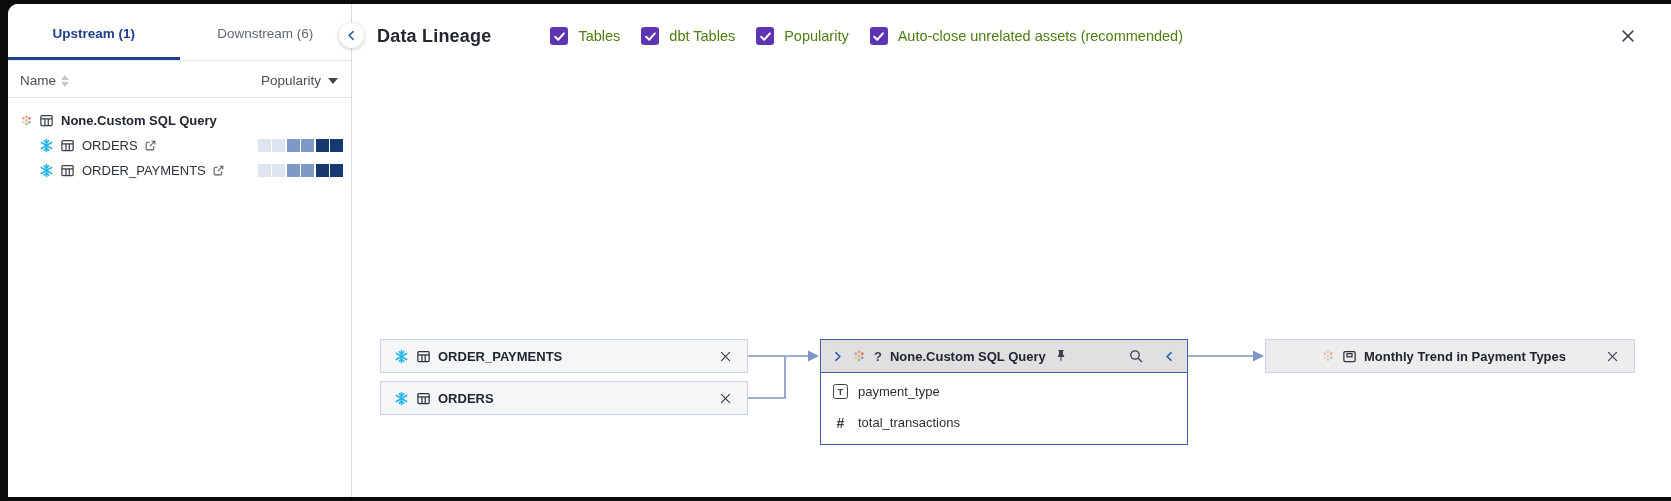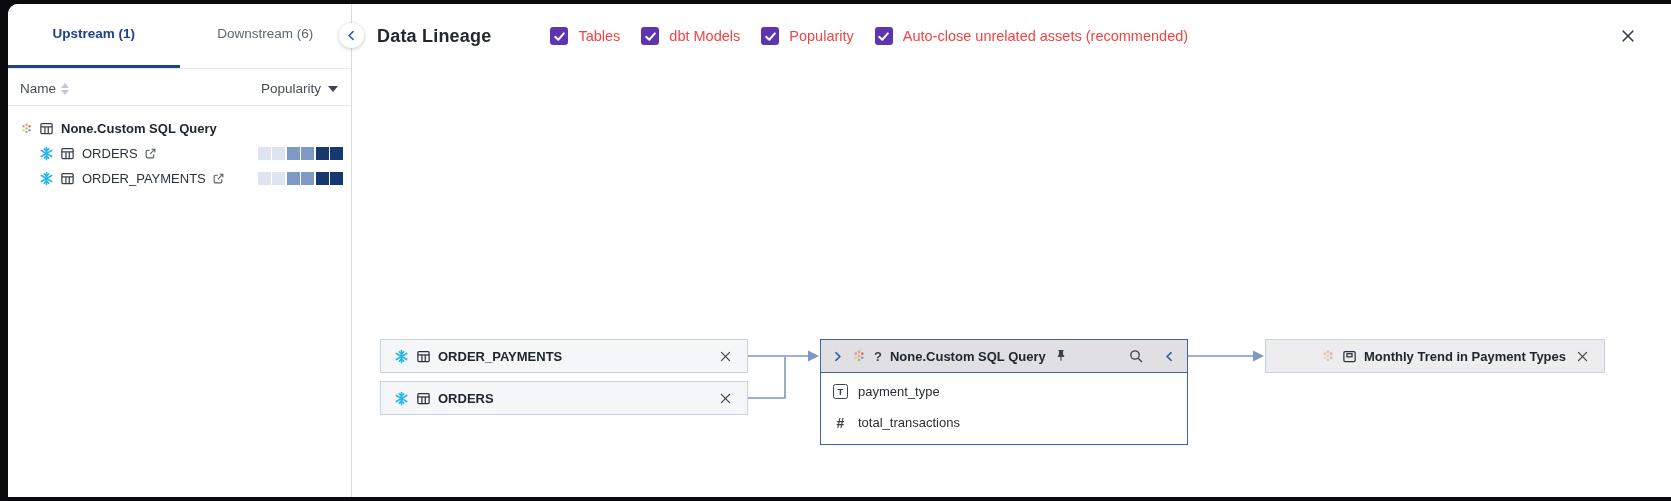--- a/index.html
+++ b/index.html
@@ -5,21 +5,21 @@
   html,body{margin:0;padding:0;width:1671px;height:501px;overflow:hidden;background:#0b0b0e;
     font-family:"Liberation Sans","DejaVu Sans",sans-serif;-webkit-font-smoothing:antialiased;}
   .app{position:absolute;left:8px;top:4px;right:0;bottom:4px;background:#fff;
     border-top-left-radius:10px;display:flex;overflow:hidden;}
   
   .sidebar{width:343px;flex:0 0 343px;border-right:1px solid #d8dce2;display:flex;flex-direction:column;position:relative;background:#fff;}
   .sb-head{padding:14px 16px 0 16px;}
   .sb-parent{display:flex;align-items:center;gap:8px;color:#70777f;font-size:12.5px;font-weight:bold;}
   .sb-title{display:flex;align-items:center;gap:10px;margin-top:7px;color:#1c232d;font-size:16px;font-weight:bold;}
   .tabs{display:flex;margin-top:13px;border-bottom:1px solid #e5e8ec;}
-  .tab{flex:1 1 50%;text-align:center;padding:9px 0 24px 0;font-size:13.5px;cursor:pointer;}
+  .tab{flex:1 1 50%;text-align:center;padding:9px 0 16px 0;font-size:13.5px;cursor:pointer;}
   .tab.active{color:#20418c;font-weight:bold;border-bottom:3px solid #20418c;}
   .tab.inactive{color:#5f6771;border-bottom:3px solid transparent;}
   .filter-wrap{padding:13px 14px 0 11px;}
   .filter-input{width:100%;box-sizing:border-box;height:32px;border:1px solid #c7ccd4;border-radius:6px;
     padding:0 10px;font-size:13.5px;color:#333;outline:none;font-family:inherit;}
   .filter-input::placeholder{color:#a1a8b2;}
   .cols{display:flex;align-items:flex-start;justify-content:space-between;padding:12px 13px 9px 12px;
     border-bottom:1px solid #e5e8ec;color:#474e57;font-size:13.5px;}
   .col-left,.col-right{display:flex;align-items:center;gap:5px;}
   .tri-updown{display:inline-flex;flex-direction:column;gap:2px;}
@@ -40,21 +40,21 @@
   .collapse-btn{position:absolute;left:331px;top:19px;width:25px;height:25px;border-radius:50%;
     background:#fff;border:none;box-shadow:0 1px 4px rgba(0,0,0,.22);display:flex;align-items:center;
     justify-content:center;cursor:pointer;z-index:5;padding:0;}
   
   .main{flex:1 1 auto;position:relative;background:#fff;}
   .toolbar{position:relative;z-index:2;display:flex;align-items:center;padding:19px 30px 0 25px;justify-content:flex-end;}
   .tb-title{font-size:18px;font-weight:bold;color:#23282e;letter-spacing:.2px;}
   .cb-group{display:flex;align-items:center;gap:21px;margin-left:59px;}
   .cb-item{display:flex;align-items:center;gap:10px;cursor:pointer;}
   .cb{width:18px;height:18px;border-radius:3px;background:#5e35b1;display:flex;align-items:center;justify-content:center;}
-  .cb-label{font-size:14.5px;color:#ef4444;}
+  .cb-label{font-size:14.5px;color:#4d7c0f;}
   .tb-close{margin-left:auto;background:none;border:none;cursor:pointer;padding:4px;display:flex;}
   
   .canvas{position:absolute;inset:0;z-index:1;}
   .edges{position:absolute;left:0;top:0;pointer-events:none;}
   .g-node{position:absolute;width:368px;height:34px;box-sizing:border-box;display:flex;align-items:center;
     gap:7px;padding:0 12px 0 13px;font-size:13px;font-weight:bold;color:#20262e;
     background:#f5f6f8;border:1px solid #c9d3e7;}
   .g-node .node-x{margin-left:auto;background:none;border:none;cursor:pointer;padding:2px;display:flex;}
   .g-node.dash{background:#ededee;justify-content:flex-start;padding-left:55px;}
   .center-node{position:absolute;left:468px;top:335px;width:368px;box-sizing:border-box;
@@ -247,21 +247,21 @@
               </svg>
             </span>
           <span class="cb-label">Tables</span>
         </label>
         <label class="cb-item">
           <span class="cb">
               <svg width="15" height="15">
                 <use href="#i-check"></use>
               </svg>
             </span>
-          <span class="cb-label">dbt Models</span>
+          <span class="cb-label">dbt Tables</span>
         </label>
         <label class="cb-item">
           <span class="cb">
               <svg width="15" height="15">
                 <use href="#i-check"></use>
               </svg>
             </span>
           <span class="cb-label">Popularity</span>
         </label>
         <label class="cb-item">
@@ -348,21 +348,21 @@
             <span class="tbox">T</span>
             <span>payment_type</span>
           </div>
           <div class="field-row">
             <span class="hash">#</span>
             <span>total_transactions</span>
           </div>
         </div>
       </div>
 
-      <div class="g-node dash" style="left:913px;top:335px;width:340px;">
+      <div class="g-node dash" style="left:913px;top:335px;width:370px;">
         <svg class="ic" width="14" height="14" style="opacity:.55">
             <use href="#i-flower"></use>
           </svg>
         <svg class="ic" width="15" height="15" style="color:#2b323b">
             <use href="#i-dash"></use>
           </svg>
         <span>Monthly Trend in Payment Types</span>
         <button class="node-x">
           <svg width="15" height="15" style="color:#3a4149">
               <use href="#i-x"></use>

